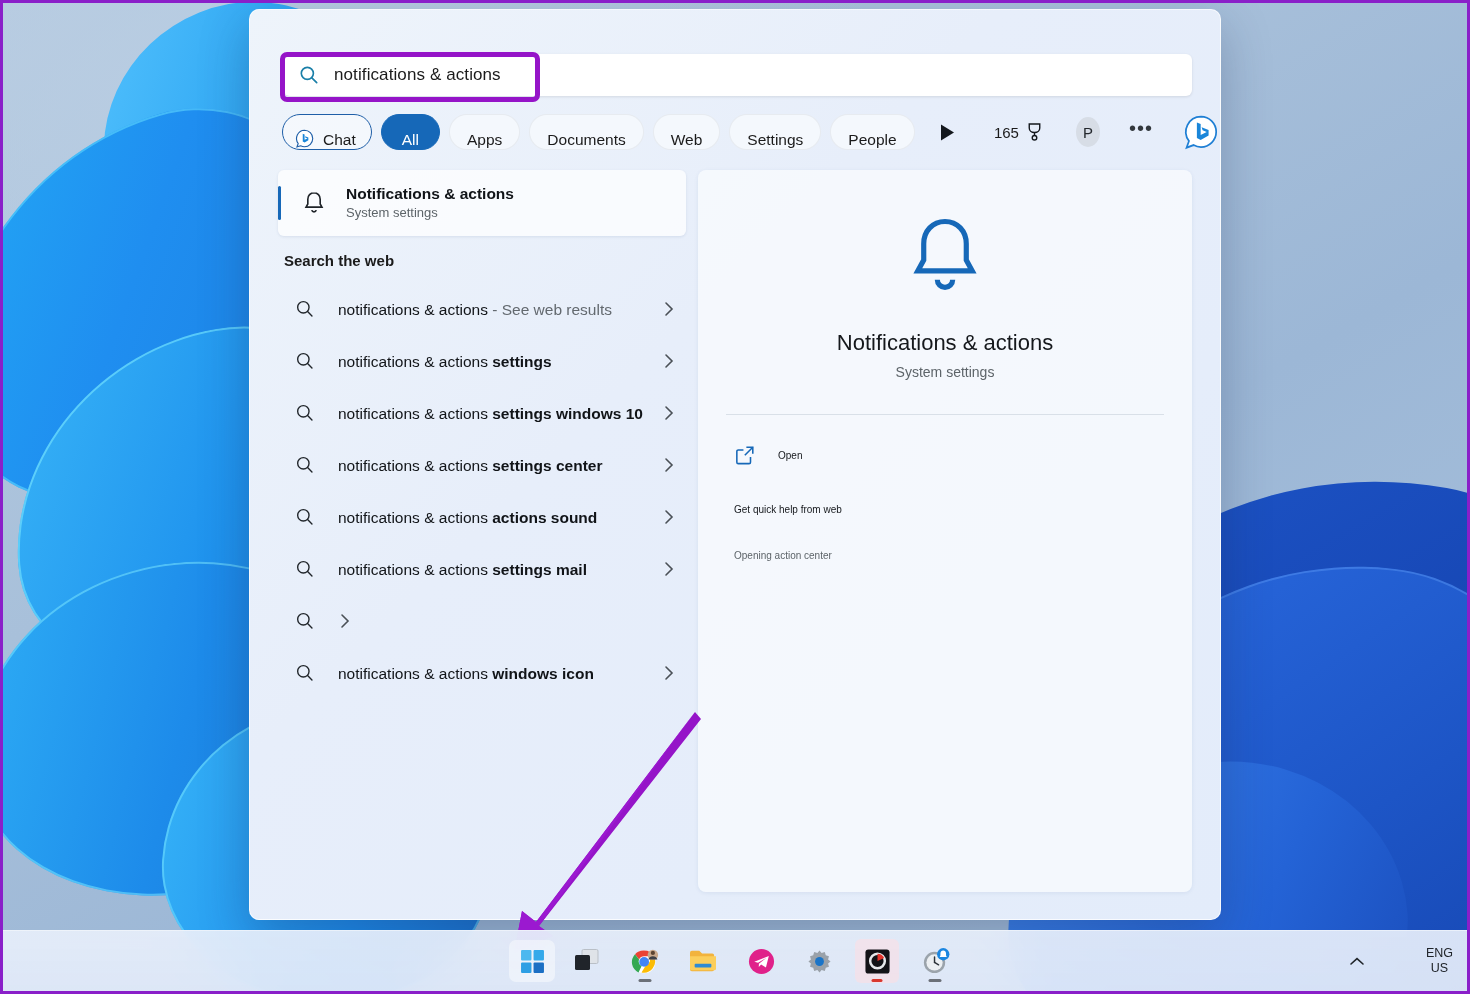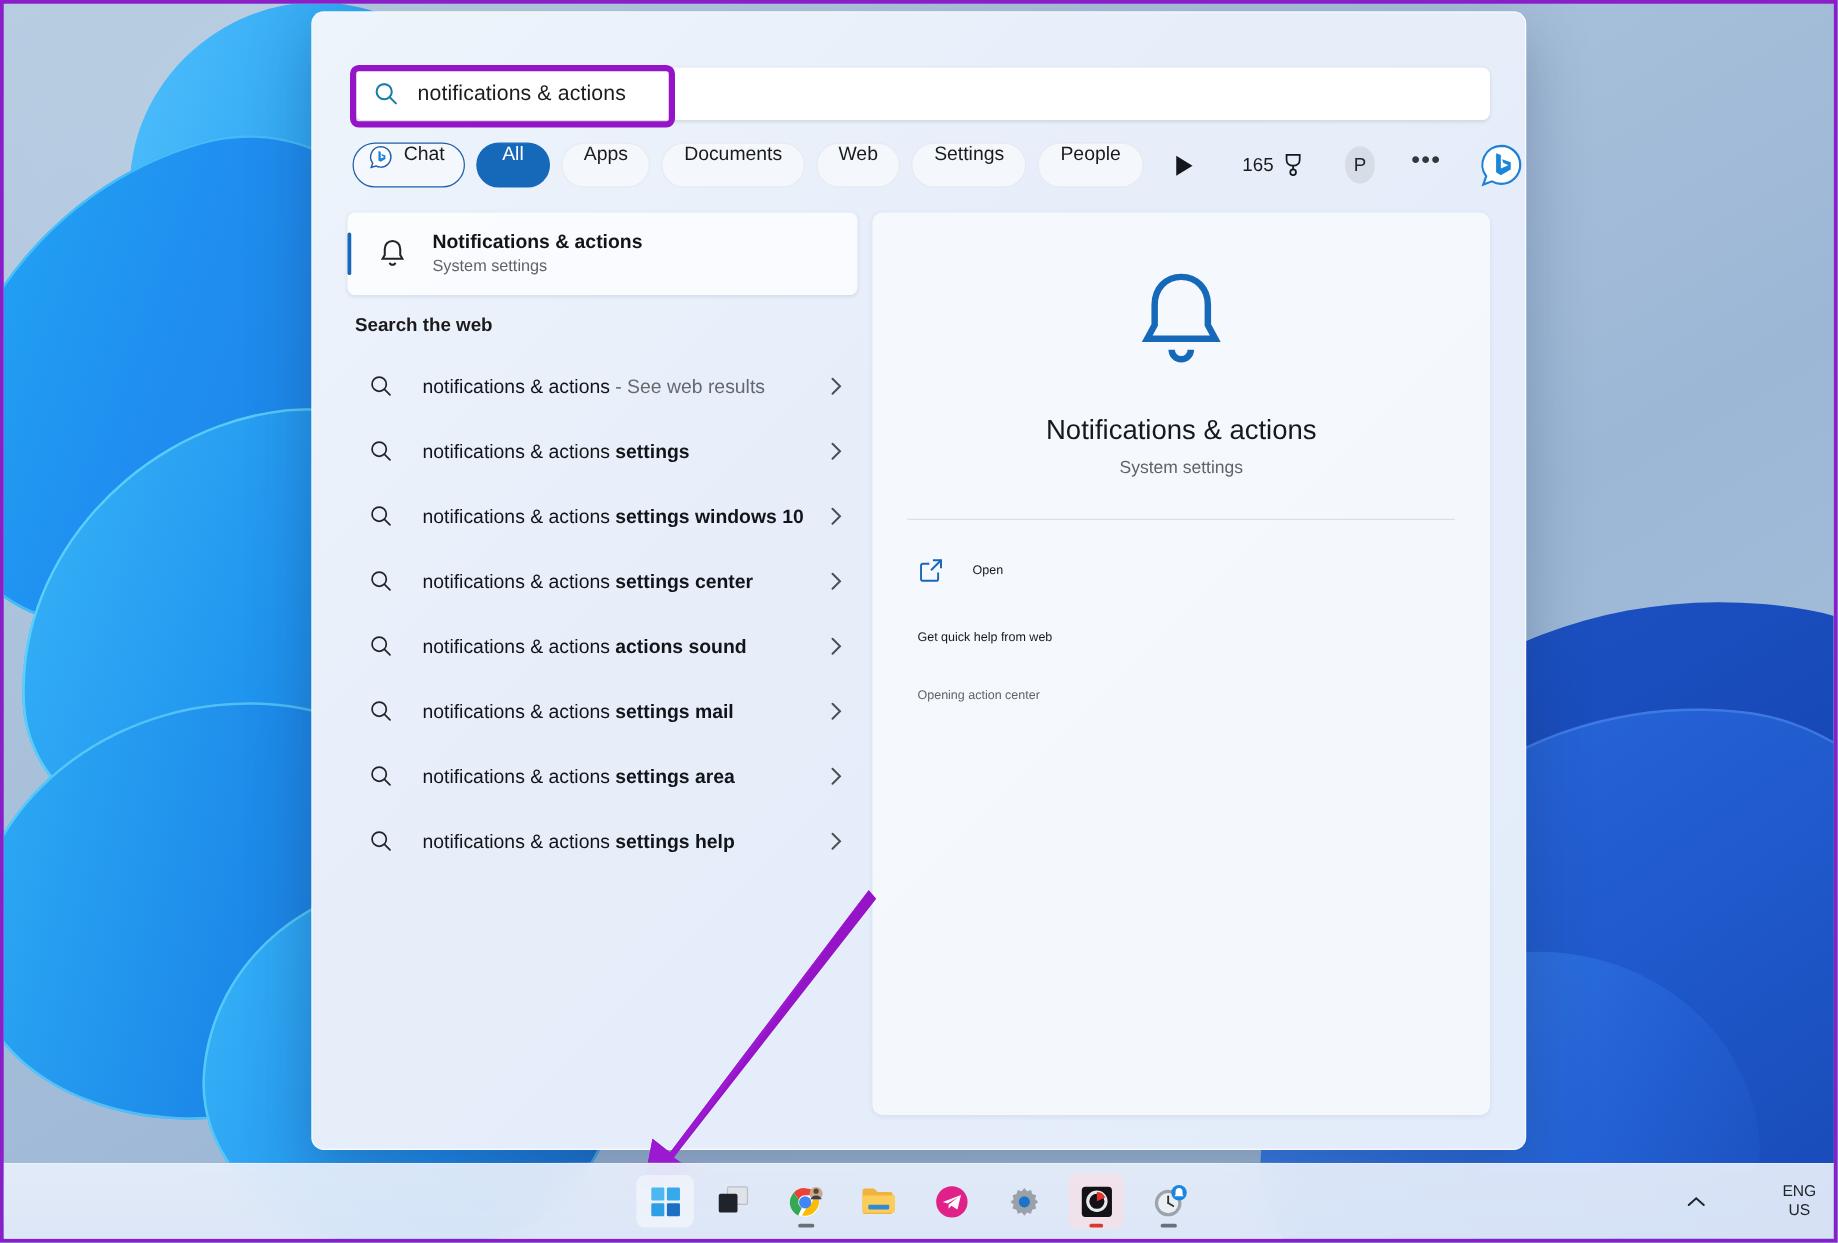--- a/index.html
+++ b/index.html
@@ -119,21 +119,21 @@
 
   
   #filter-row {
     display: flex; align-items: center;
     padding: 0 0 0 32px;
     height: 52px;
     gap: 9px;
   }
   .pill {
     height: 36px; border-radius: 18px;
-    display: flex; align-items: flex-start; justify-content: center;
+    display: flex; align-items: flex-end; justify-content: center;
     padding: 0 17px;
     font-size: 15.5px; color: #1b1b1b;
     background: #f4f8fd;
     border: 1px solid rgba(0,0,0,.05);
     white-space: nowrap;
   }
   .pill.chat {
     background: rgba(255,255,255,.45);
     border: 1.7px solid #1f5fa8;
     padding: 0 15px 0 11px;
@@ -451,31 +451,30 @@
             <div class="wtxt"><span>notifications &amp; actions </span><b>settings mail</b><span class="muted"></span></div>
             <svg class="chev" viewBox="0 0 14 20" fill="none" stroke="currentColor" stroke-width="1.6" stroke-linecap="round">
               <path d="M4 4 L10 10 L4 16"></path>
             </svg>
           </div>
           <div class="web-item">
             <svg class="mag" viewBox="0 0 24 24" fill="none">
               <circle cx="10.2" cy="10.2" r="6.2" stroke="#1f2429" stroke-width="1.5"></circle>
               <line x1="14.8" y1="14.8" x2="19.6" y2="19.6" stroke="#1f2429" stroke-width="1.5" stroke-linecap="round"></line>
             </svg>
-            <div class="wtxt"><span>notifications &amp; actions </span><b>settings area</b><span class="muted"></span></div>
-            <svg class="chev" viewBox="0 0 14 20" fill="none" stroke="currentColor" stroke-width="1.6" stroke-linecap="round">
-              <path d="M4 4 L10 10 L4 16"></path>
-            </svg>
-          </div>
-          <div class="web-item">
-            <svg class="mag" viewBox="0 0 24 24" fill="none">
-              <circle cx="10.2" cy="10.2" r="6.2" stroke="#1f2429" stroke-width="1.5"></circle>
-              <line x1="14.8" y1="14.8" x2="19.6" y2="19.6" stroke="#1f2429" stroke-width="1.5" stroke-linecap="round"></line>
-            </svg>
-            <div class="wtxt"><span>notifications &amp; actions </span><b>settings help</b><span class="muted"></span></div>
+            <svg class="chev" viewBox="0 0 14 20" fill="none" stroke="currentColor" stroke-width="1.6" stroke-linecap="round">
+              <path d="M4 4 L10 10 L4 16"></path>
+            </svg>
+          </div>
+          <div class="web-item">
+            <svg class="mag" viewBox="0 0 24 24" fill="none">
+              <circle cx="10.2" cy="10.2" r="6.2" stroke="#1f2429" stroke-width="1.5"></circle>
+              <line x1="14.8" y1="14.8" x2="19.6" y2="19.6" stroke="#1f2429" stroke-width="1.5" stroke-linecap="round"></line>
+            </svg>
+            <div class="wtxt"><span>notifications &amp; actions </span><b>windows icon</b><span class="muted"></span></div>
             <svg class="chev" viewBox="0 0 14 20" fill="none" stroke="currentColor" stroke-width="1.6" stroke-linecap="round">
               <path d="M4 4 L10 10 L4 16"></path>
             </svg>
           </div>
         </div>
     </div>
 
     <div id="right-col">
       <div id="detail-panel">
         <div id="detail-hero">

